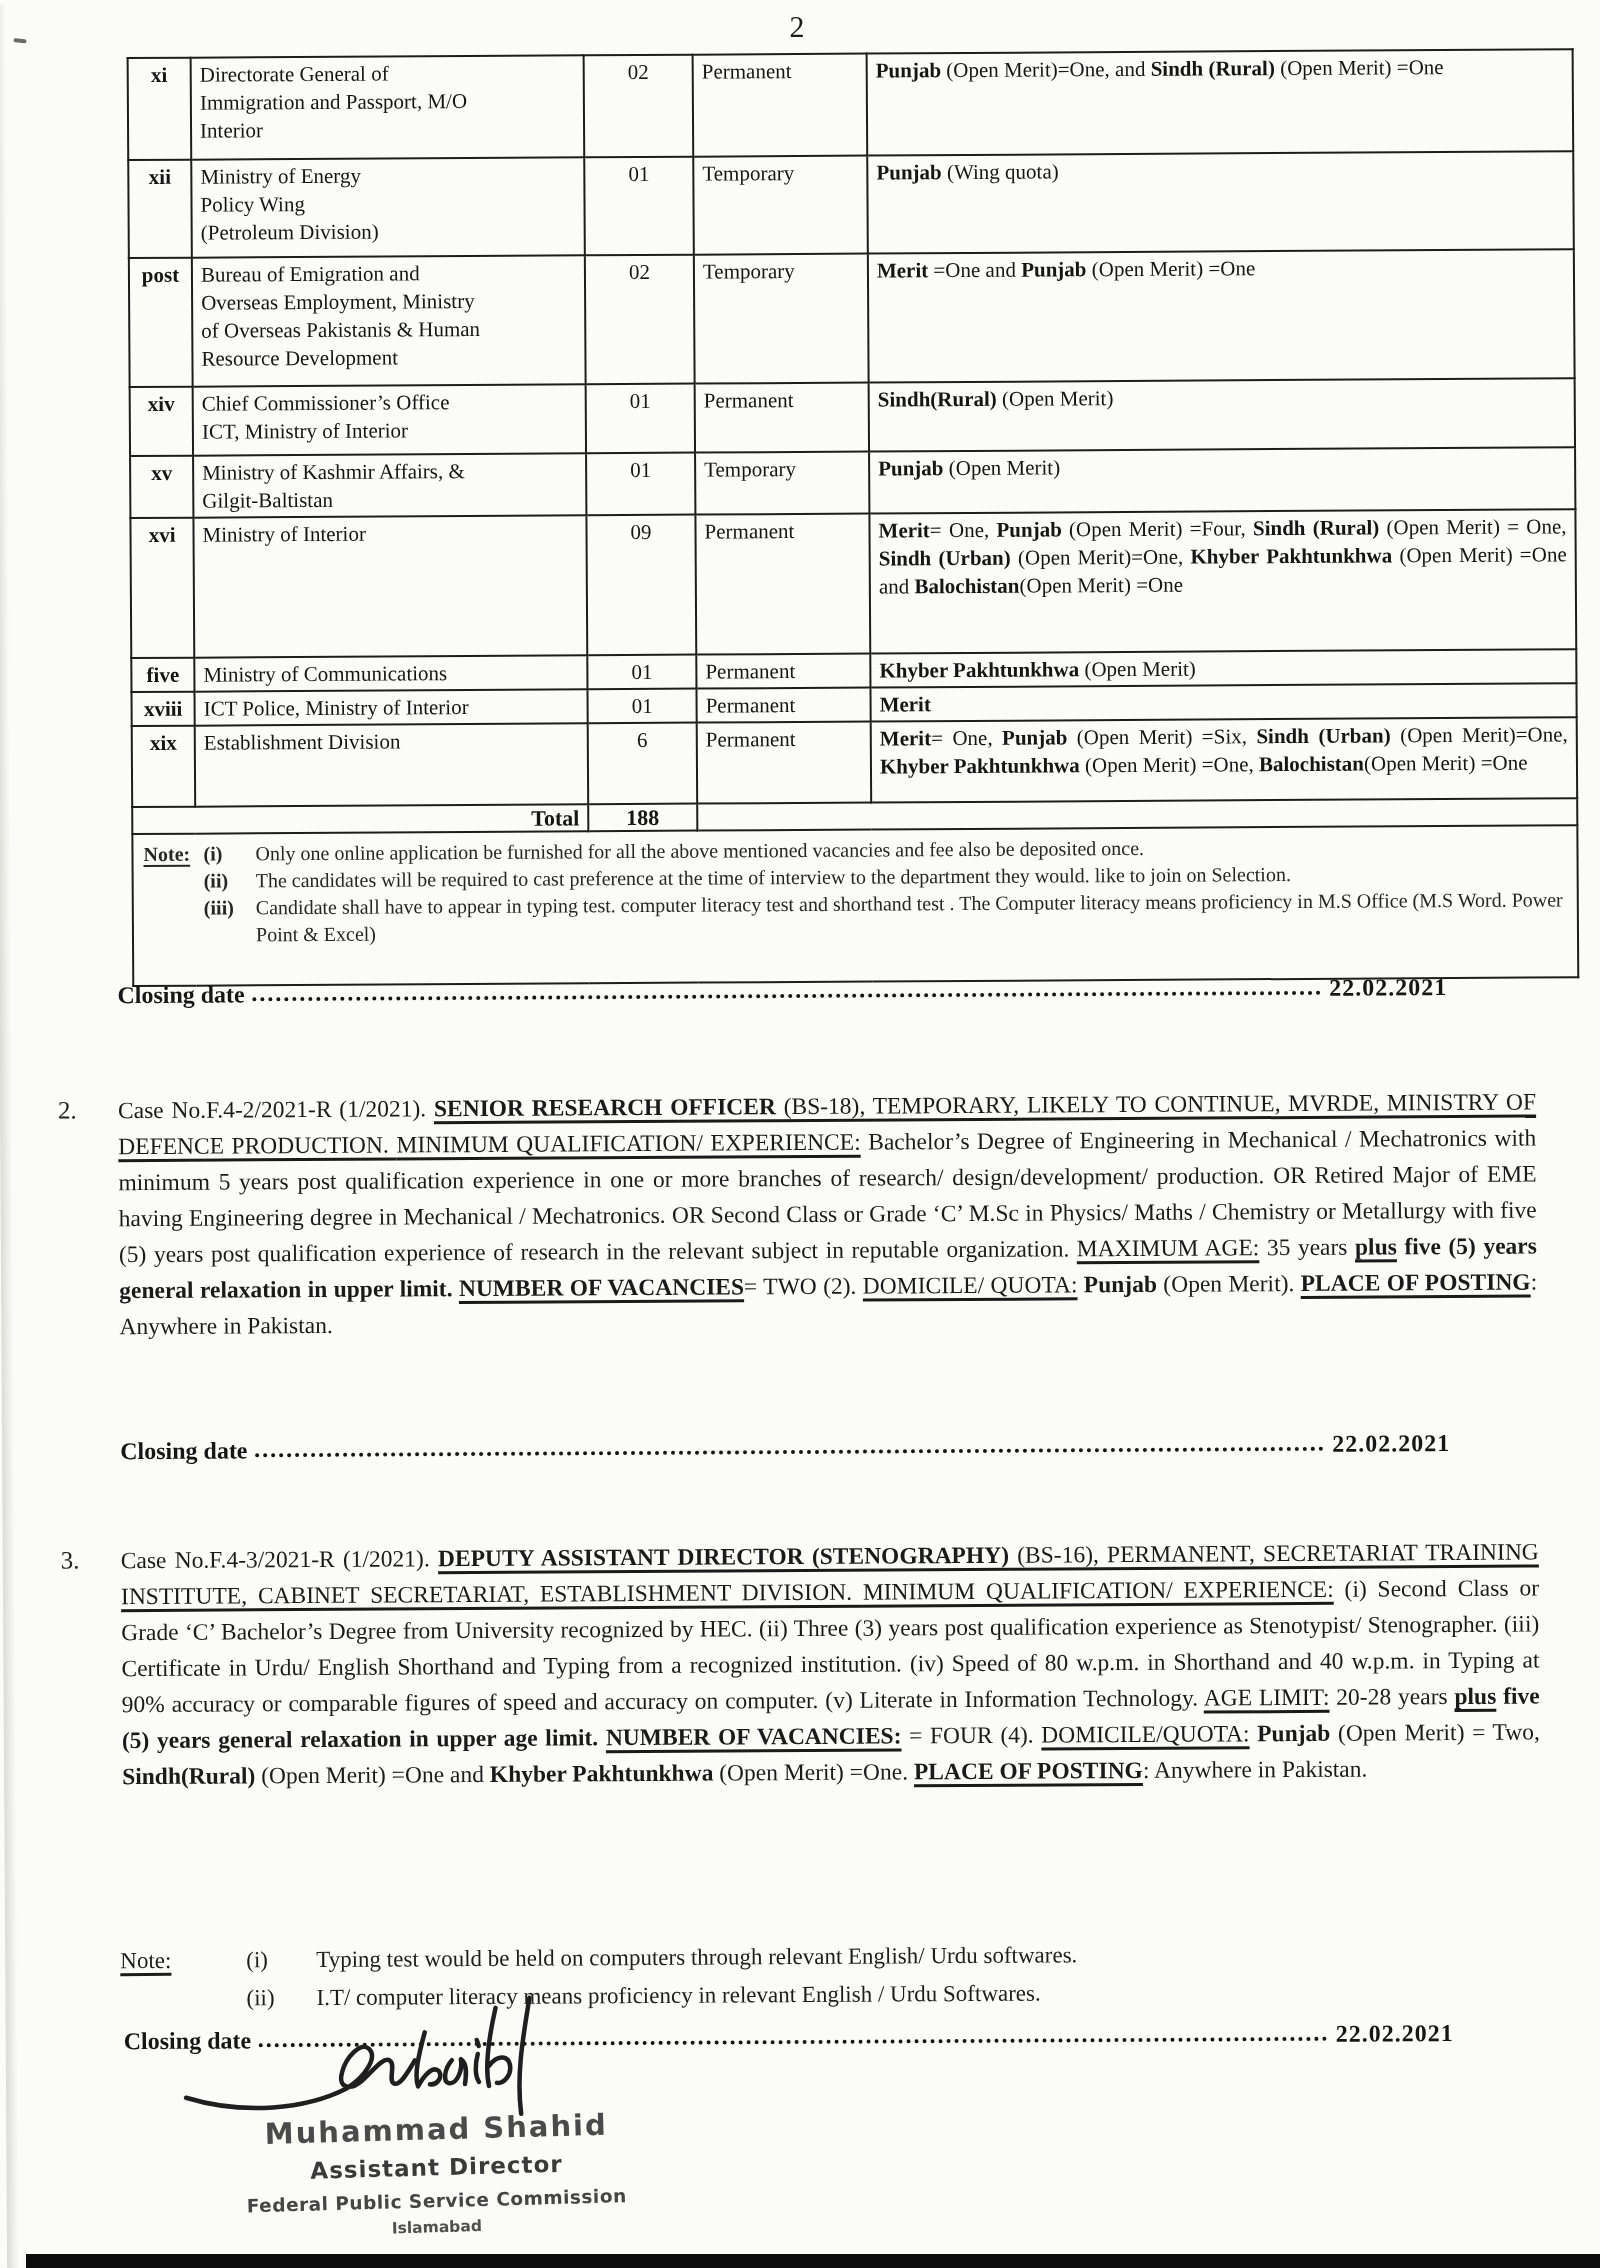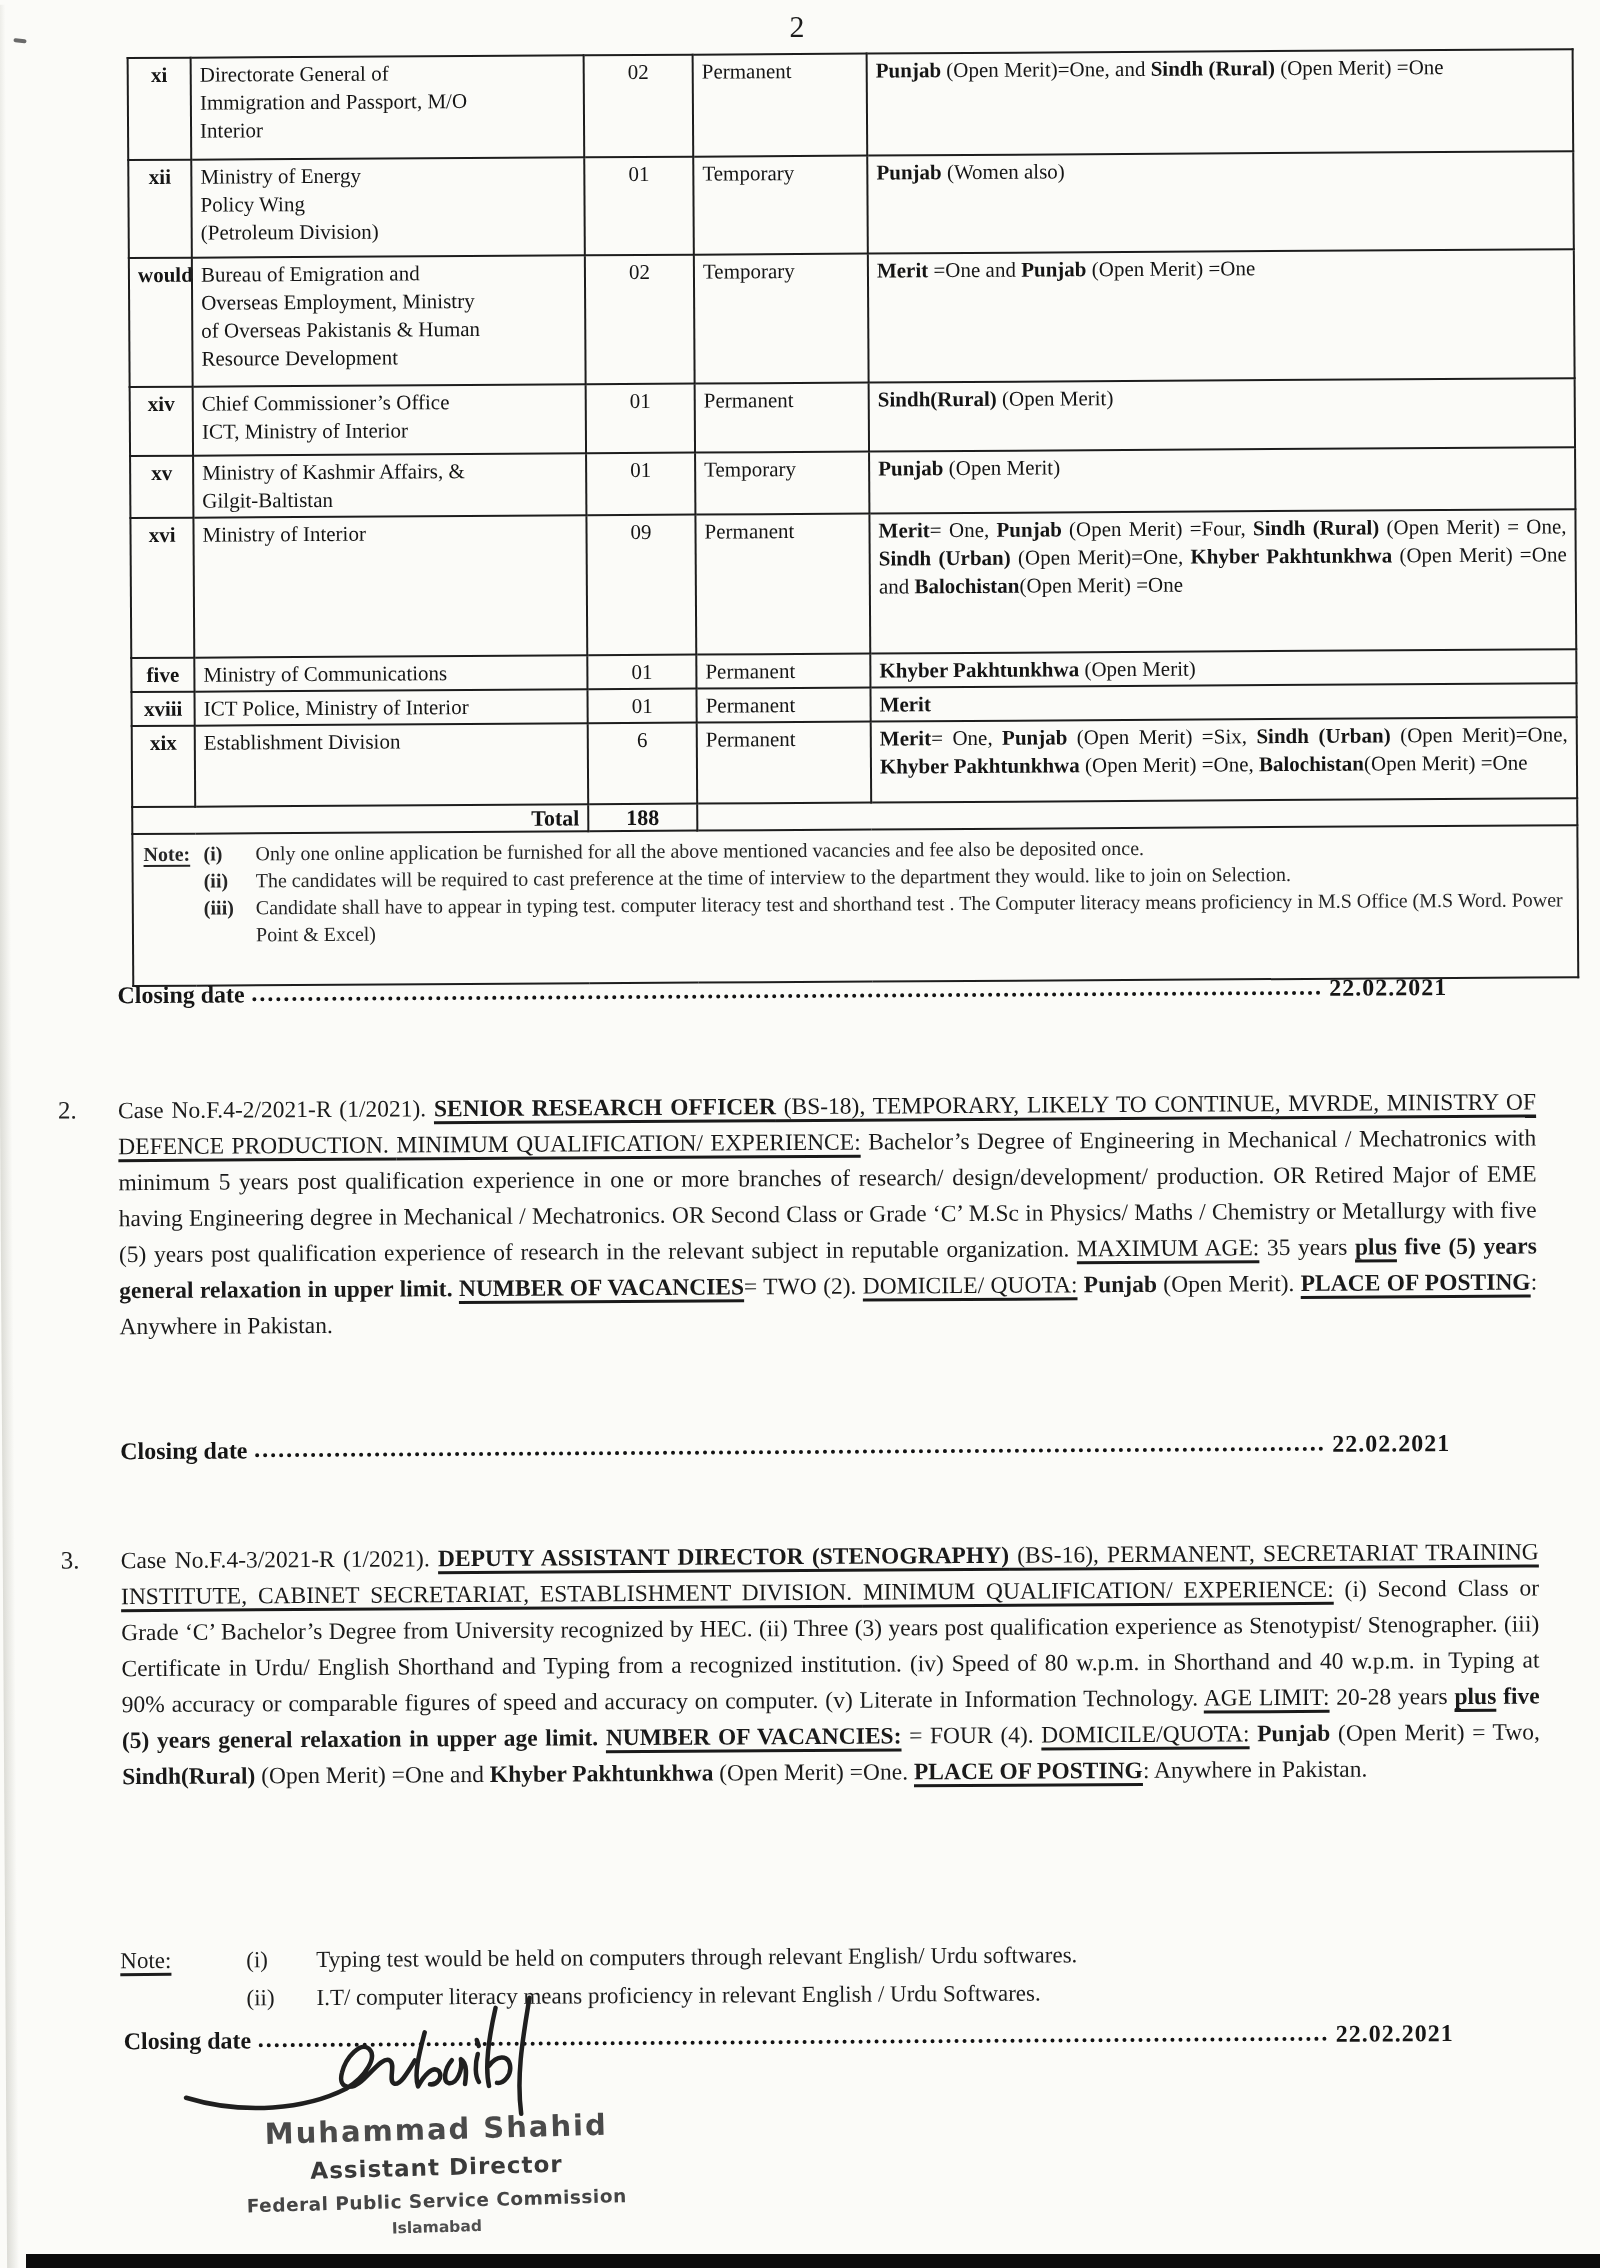--- a/index.html
+++ b/index.html
@@ -97,24 +97,24 @@
     <td class="c-type">Permanent</td>
     <td class="c-alloc"><span class="seg-b">Punjab</span><span> (Open Merit)=One, and </span><span class="seg-b">Sindh (Rural)</span><span> (Open Merit) =One</span></td>
   </tr>
         <tr class="vrow">
     <td class="c-sn">xii</td>
     <td class="c-dept">Ministry of Energy
 Policy Wing
 (Petroleum Division)</td>
     <td class="c-count">01</td>
     <td class="c-type">Temporary</td>
-    <td class="c-alloc"><span class="seg-b">Punjab</span><span> (Women also)</span></td>
-  </tr>
-        <tr class="vrow">
-    <td class="c-sn">would</td>
+    <td class="c-alloc"><span class="seg-b">Punjab</span><span> (Wing quota)</span></td>
+  </tr>
+        <tr class="vrow">
+    <td class="c-sn">post</td>
     <td class="c-dept">Bureau of Emigration and
 Overseas Employment, Ministry
 of Overseas Pakistanis &amp; Human
 Resource Development</td>
     <td class="c-count">02</td>
     <td class="c-type">Temporary</td>
     <td class="c-alloc"><span class="seg-b">Merit</span><span> =One and </span><span class="seg-b">Punjab</span><span> (Open Merit) =One</span></td>
   </tr>
         <tr class="vrow">
     <td class="c-sn">xiv</td>

